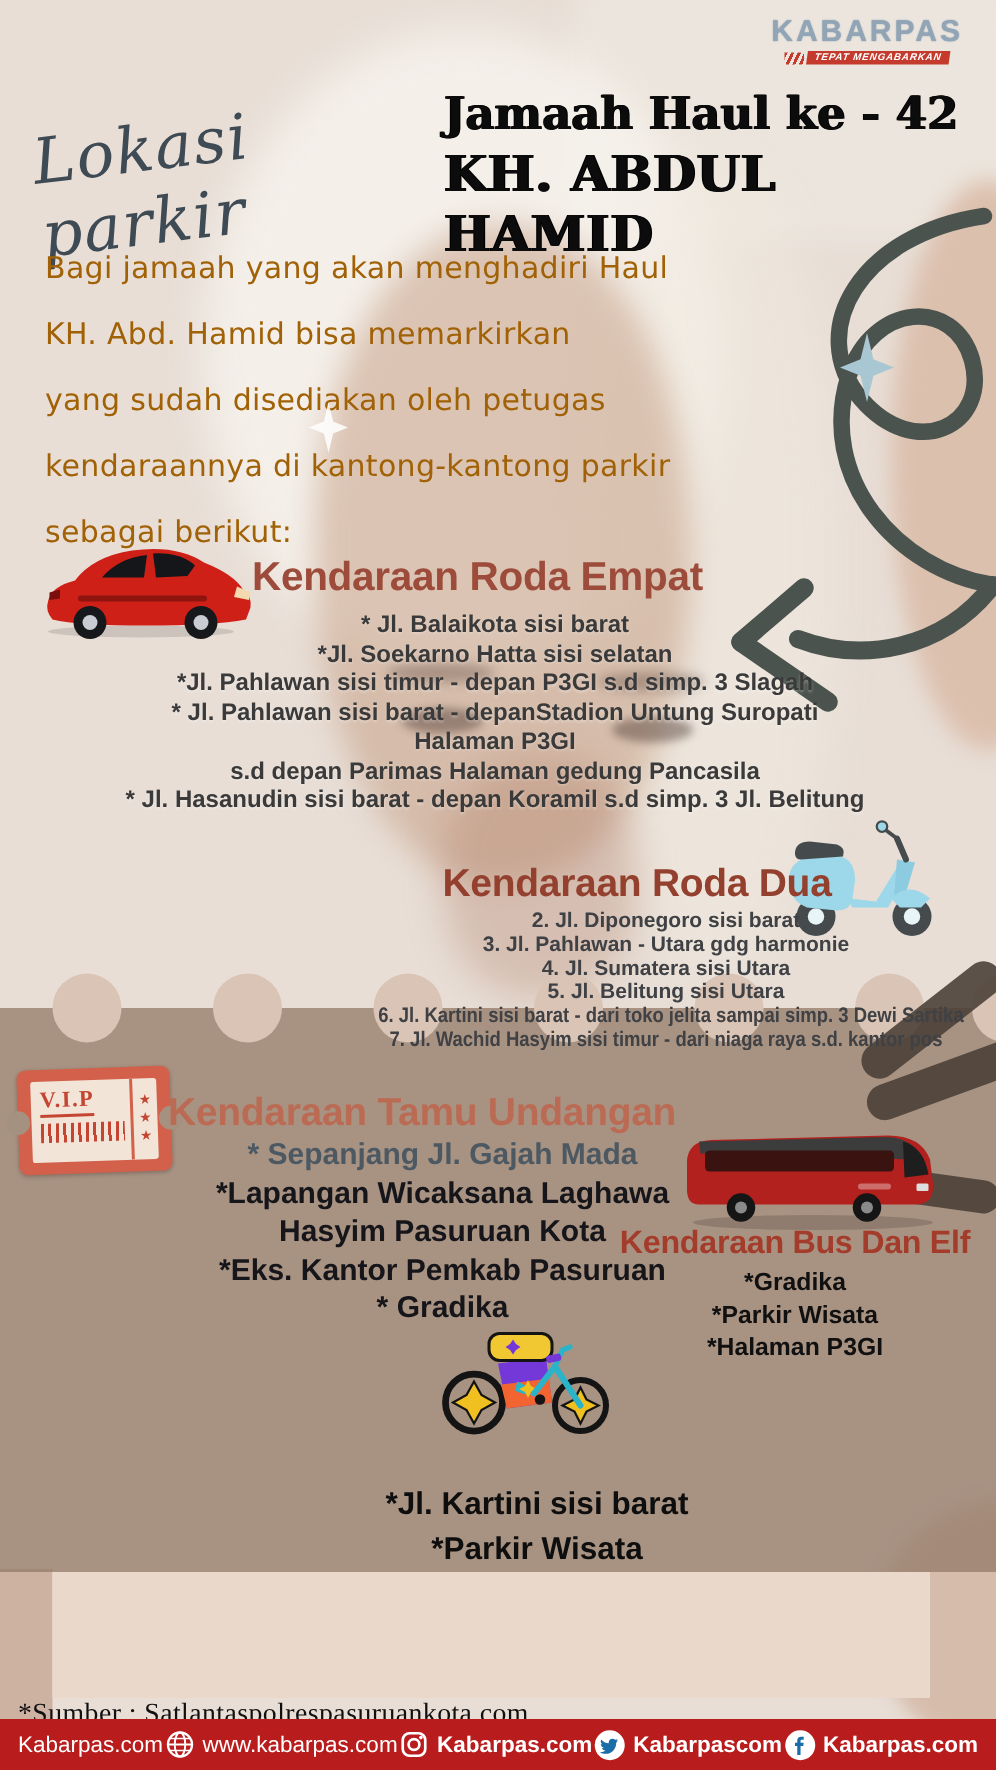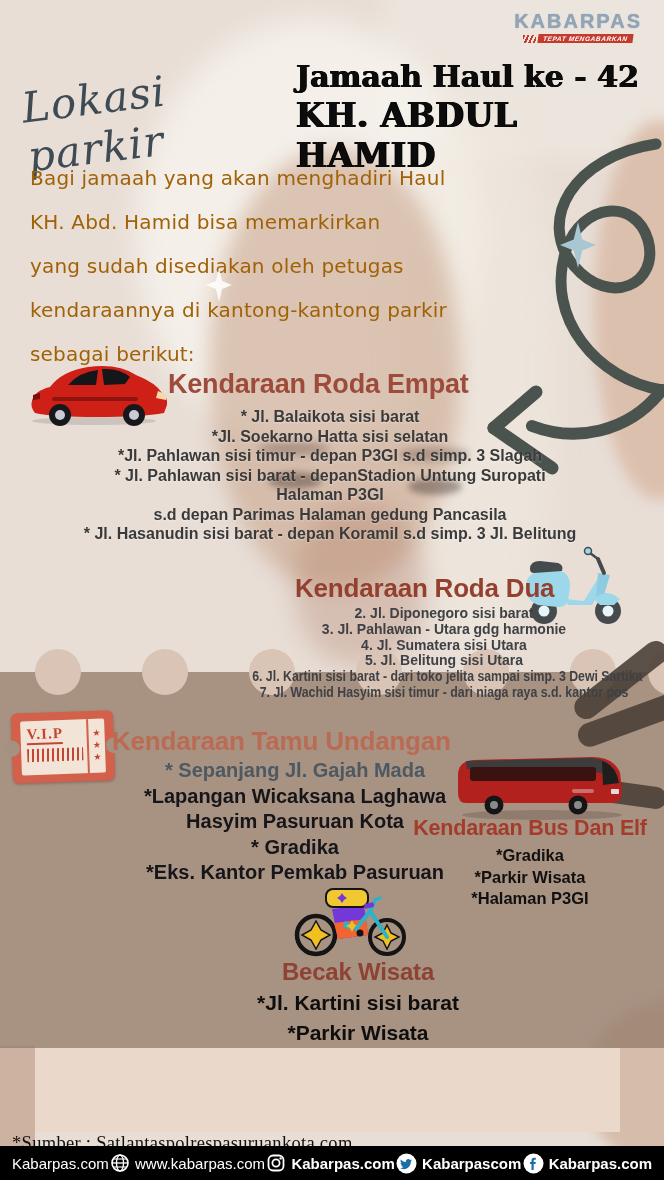--- a/index.html
+++ b/index.html
@@ -111,21 +111,21 @@
                  background:repeating-linear-gradient(90deg,#c44531 0 2px,transparent 2px 5px); }
   .vip-stars { width:18px; border-left:2px solid #d2604a; color:#c44531; font-size:9px;
                display:flex; align-items:center; justify-content:center;
                writing-mode:vertical-rl; text-orientation:upright; letter-spacing:2px; }
   .vip .tnotch { position:absolute; width:16px; height:16px; border-radius:50%; background:#a5917f; top:27px; }
   .vip .tn-l { left:-8px; } .vip .tn-r { right:-8px; }
 
   
   .source { position:absolute; left:12px; top:1120px; z-index:6;
             font-family:"Liberation Serif", serif; font-size:18.5px; color:#101010; letter-spacing:.3px;margin-top:13px; }
-  .footbar { position:absolute; left:0; top:1146px; width:664px; height:34px; background:#000000;
+  .footbar { position:absolute; left:0; top:1146px; width:664px; height:34px; background:#b91c1c;
              z-index:6; display:flex; align-items:center; justify-content:space-between; padding:12px 12px; }
   .fb-item { display:flex; align-items:center; gap:5px; color:#fff;
              font-size:15px; font-weight:bold; white-space:nowrap; }
   .fb-item.light { font-weight:normal; }
 </style>
 </head>
 <body>
 
 <div class="poster">
 
@@ -278,32 +278,31 @@
     <div>5. Jl. Belitung sisi Utara</div>
     <div class="condense">6. Jl. Kartini sisi barat - dari toko jelita sampai simp. 3 Dewi Sartika</div>
     <div class="condense">7. Jl. Wachid Hasyim sisi timur - dari niaga raya s.d. kantor pos</div>
   </div>
 
   <div class="sec-title tu-title">Kendaraan Tamu Undangan</div>
   <div class="sec-list tu-list">
     <div class="gray">* Sepanjang Jl. Gajah Mada</div>
     <div>*Lapangan Wicaksana Laghawa</div>
     <div>Hasyim Pasuruan Kota</div>
+    <div>*Eks. Kantor Pemkab Pasuruan</div>
     <div>* Gradika</div>
-    <div>*Eks. Kantor Pemkab Pasuruan</div>
   </div>
 
   <div class="sec-title be-title">Kendaraan Bus Dan Elf</div>
   <div class="sec-list be-list">
     <div>*Gradika</div>
     <div>*Parkir Wisata</div>
     <div>*Halaman P3GI</div>
   </div>
 
-  <div class="sec-title bw-title">Becak Wisata</div>
   <div class="sec-list bw-list">
     <div>*Jl. Kartini sisi barat</div>
     <div>*Parkir Wisata</div>
   </div>
 
   <div class="source">*Sumber : Satlantaspolrespasuruankota.com</div>
 
   <div class="footbar">
     <div class="fb-item light">
       <span>Kabarpas.com</span>

